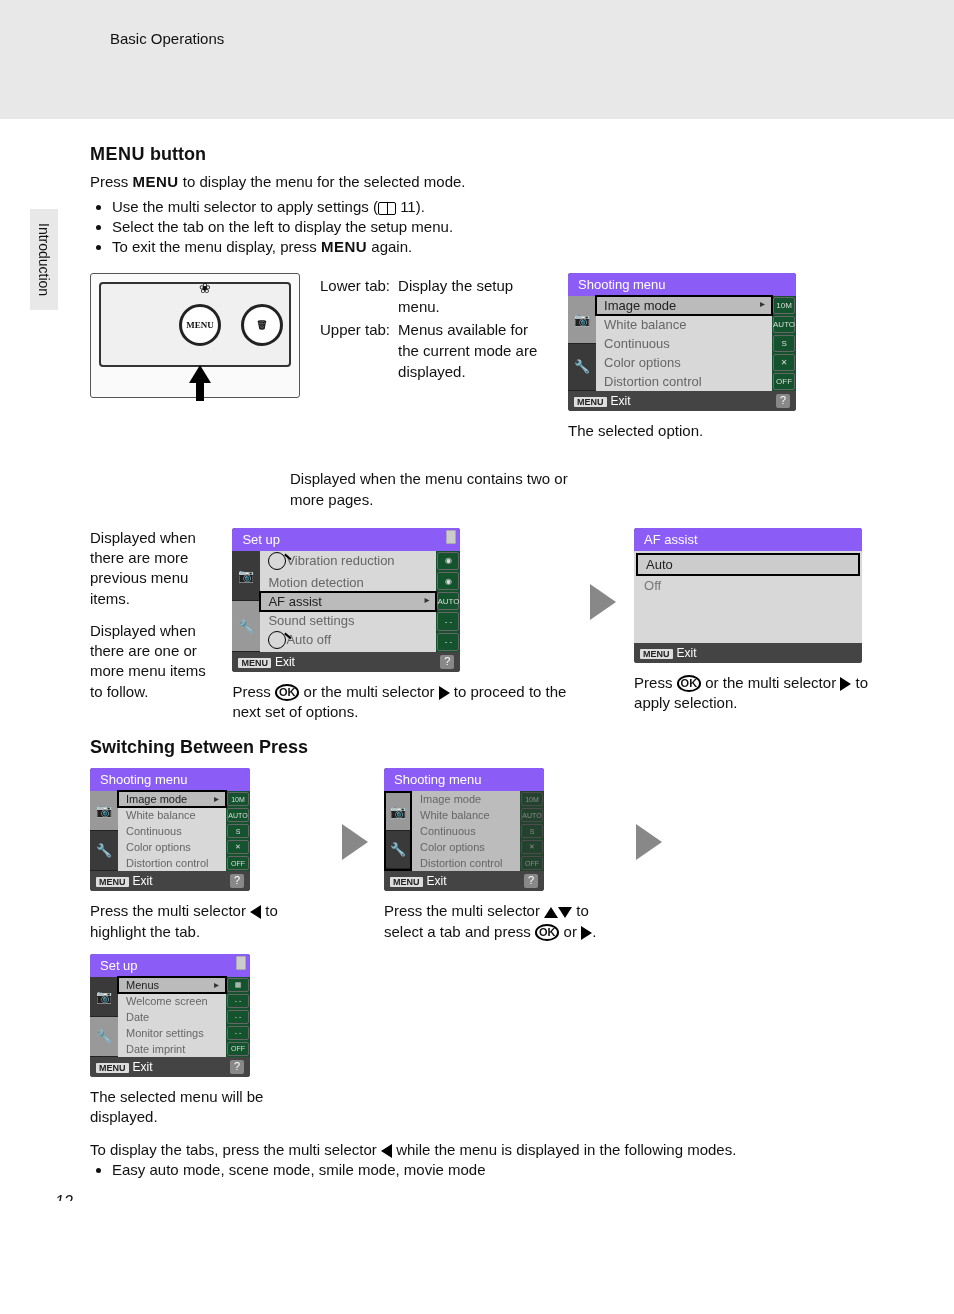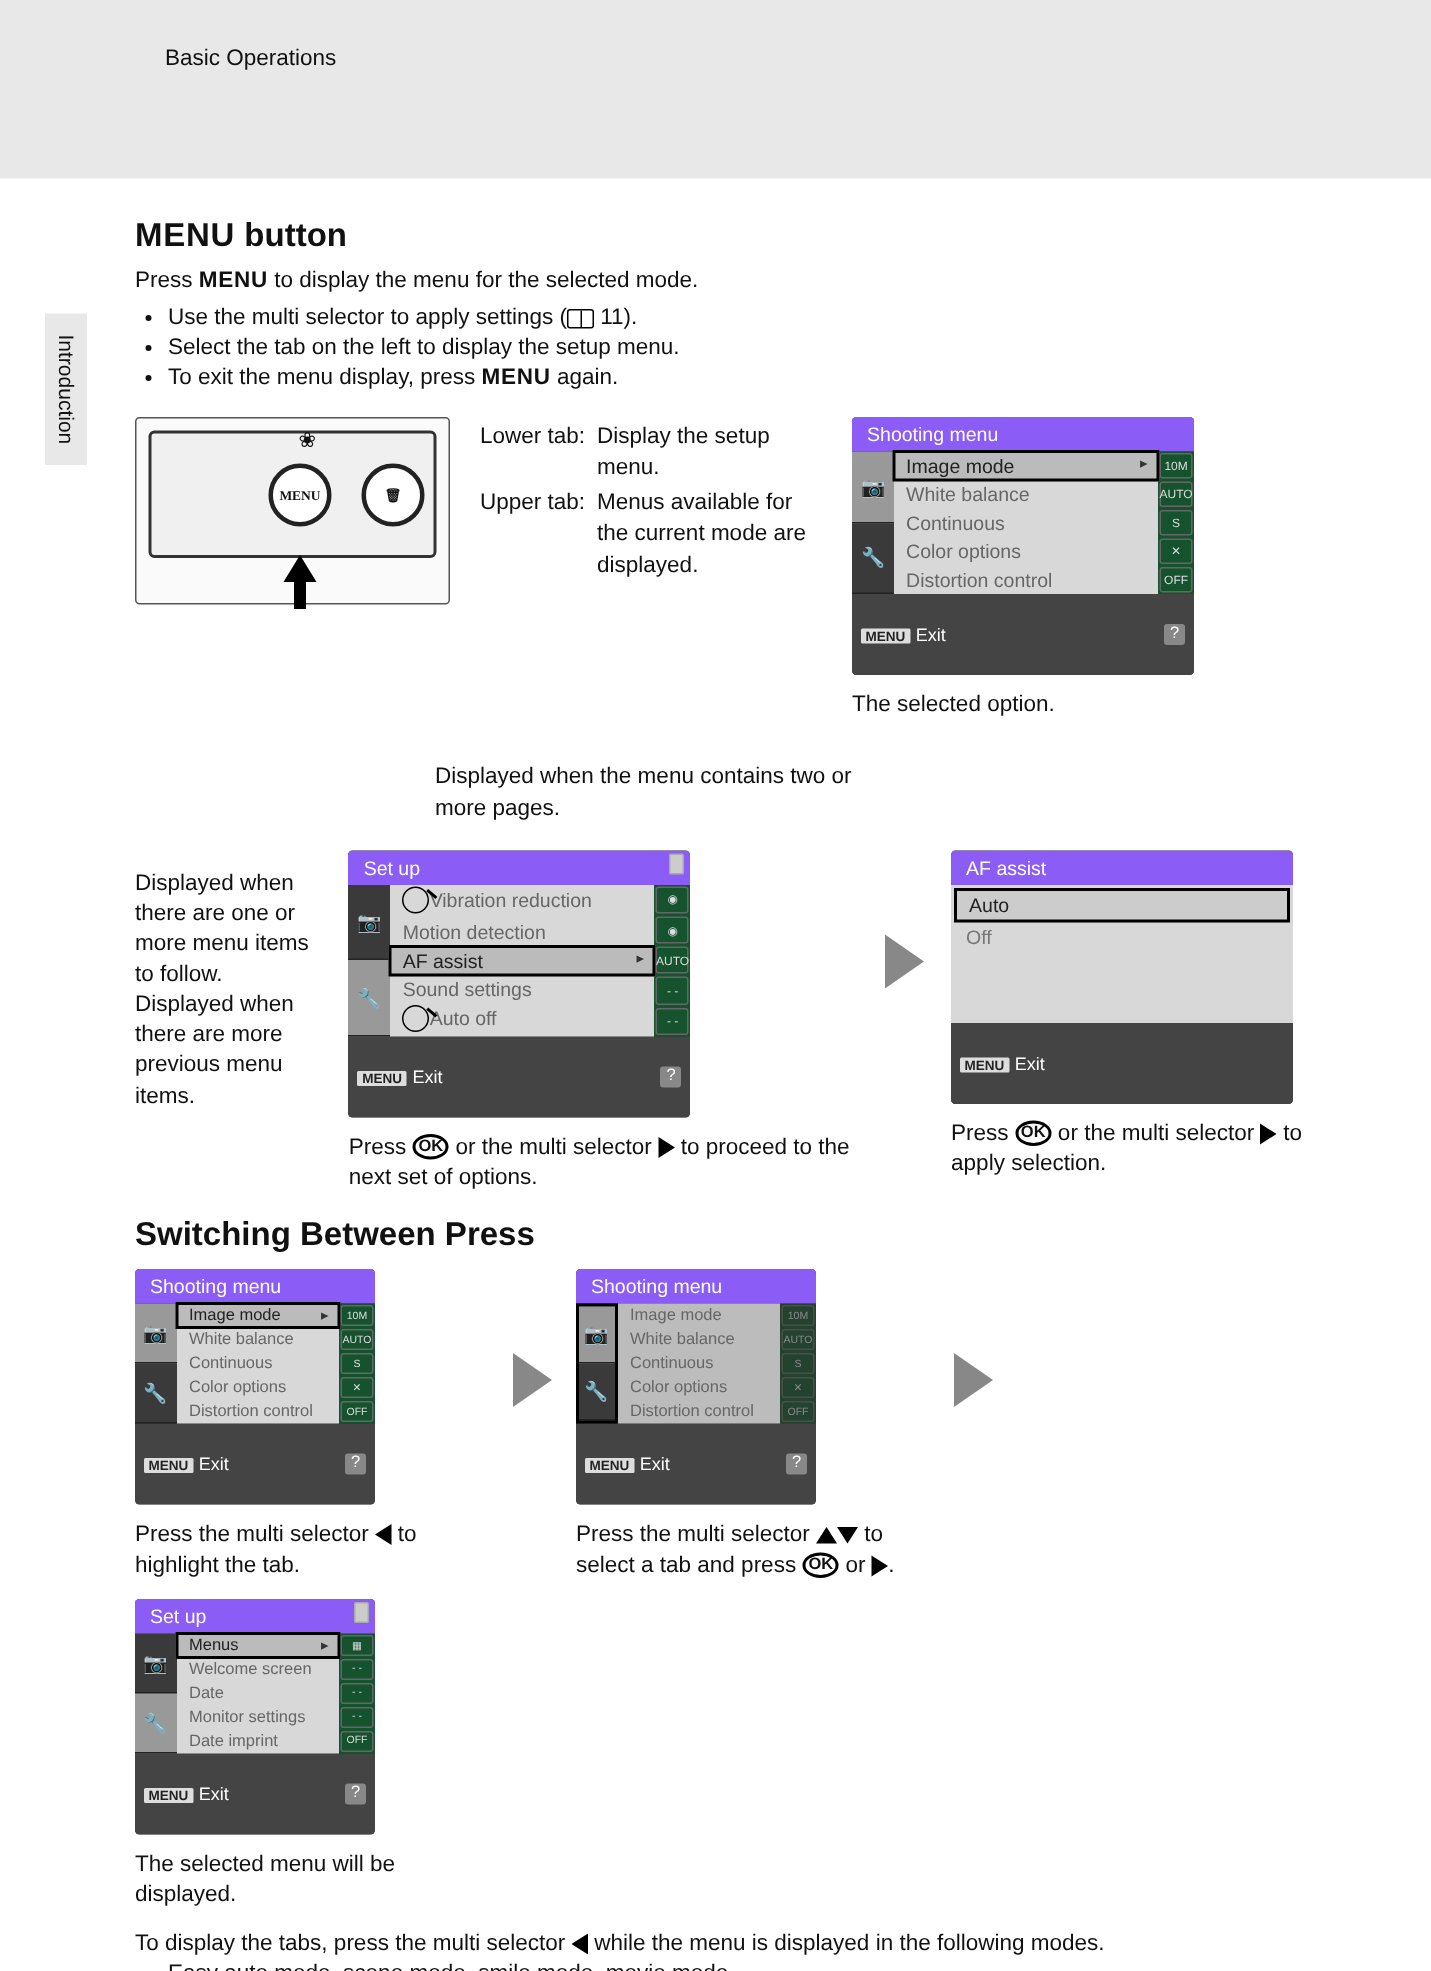--- a/index.html
+++ b/index.html
@@ -1,21 +1,21 @@
 <!DOCTYPE html>
 <html><head>
 <meta charset="utf-8">
 <style>
   * { box-sizing: border-box; margin: 0; padding: 0; }
   body { font-family: "Helvetica Neue", Arial, sans-serif; font-size: 15px; background: #fff; color: #111; width: 954px; }
   .header-band { background: #e8e8e8; height: 119px; padding: 30px 0 0 110px; }
   .header-title { font-size: 15px; }
   .content { padding: 10px 70px 20px 90px; position: relative; }
   .side-tab { position: absolute; left: 30px; top: 90px; writing-mode: vertical-rl; font-size: 14px; background: #e8e8e8; padding: 14px 6px; }
-  h2 { font-size: 22px; font-weight: bold; margin: 15px 0 8px 0; }
+  h2 { font-size: 18px; font-weight: bold; margin: 15px 0 8px 0; }
   .intro { margin: 6px 0 8px 0; }
   ul.bul { list-style: disc; padding-left: 22px; }
   ul.bul li { margin: 3px 0; }
   .menu-word { font-family: Arial Narrow, sans-serif; font-weight: bold; letter-spacing: 0.5px; }
   .ok-circle { display: inline-block; border: 2px solid #000; border-radius: 50%; font-size: 11px; font-weight: bold; padding: 0 2px; line-height: 13px; vertical-align: middle; }
   .book-icon { display: inline-block; border: 1.5px solid #000; border-radius: 2px; width: 18px; height: 13px; position: relative; vertical-align: middle; }
   .book-icon::after { content:""; position:absolute; left:50%; top:0; bottom:0; width:1.5px; background:#000; }
   .tri { display:inline-block; width:0; height:0; vertical-align: middle; }
   .tri-r { border-top:7px solid transparent; border-bottom:7px solid transparent; border-left:11px solid #000; }
   .tri-l { border-top:7px solid transparent; border-bottom:7px solid transparent; border-right:11px solid #000; }
@@ -30,21 +30,21 @@
   .lcd-tabs { width: 28px; background: #3a3a3a; display:flex; flex-direction:column; }
   .lcd-tab { flex:1; display:flex; align-items:center; justify-content:center; border-bottom:1px solid #222; }
   .lcd-tab.hl { background:#999; }
   .lcd-list { flex:1; background: #d8d8d8; }
   .lcd-list.dim { background:#bcbcbc; color:#777; }
   .lcd-item { padding: 2px 8px; color:#666; position:relative; }
   .lcd-item.sel { background: #bbb; color:#222; border:2px solid #000; margin:-1px; padding: 1px 7px; }
   .lcd-item.sel::after { content:"▸"; position:absolute; right:6px; color:#333; font-size:10px; }
   .lcd-icons { width: 24px; background:#14532d; display:flex; flex-direction:column; font-size:8px; color:#ddd; text-align:center; }
   .lcd-icons div { flex:1; border:1px solid #666; margin:1px; display:flex; align-items:center; justify-content:center; border-radius:2px; }
-  .lcd-foot { background:#444; color:#fff; padding:20px 6px; display:flex; justify-content:space-between; font-size:12px; }
+  .lcd-foot { background:#444; color:#fff; padding:3px 6px; display:flex; justify-content:space-between; font-size:12px; }
   .lcd-foot .mbox { background:#ddd; color:#222; font-size:9px; font-weight:bold; padding:0 3px; margin-right:4px; border-radius:1px; font-family: Arial Narrow, sans-serif;}
   .qbox { background:#888; color:#fff; width:14px; text-align:center; border-radius:2px; font-size:11px;}
 
   
   .lcd-simple-list { background:#d8d8d8; padding:2px; min-height:92px;}
   .lcd-simple-list .opt { padding:2px 8px; color:#777;}
   .lcd-simple-list .opt.sel { border:2px solid #000; background:#ccc; color:#222; }
 
   .row { display:flex; gap: 18px; margin-top: 18px; align-items:flex-start; }
   .anno { font-size: 15px; line-height:1.35; }
@@ -153,22 +153,22 @@
         </div>
       </div>
       <div class="caption" style="text-align:left;">The selected option.</div>
     </div>
   </div>
 
   <div class="anno" style="margin:28px 0 4px 200px; max-width:290px;">Displayed when the menu contains two or more pages.</div>
 
   <div class="row">
     <div class="anno" style="width:170px;">
+      <p>Displayed when there are more previous menu items.</p>
       <p style="margin-top:12px;">Displayed when there are one or more menu items to follow.</p>
-      <p>Displayed when there are more previous menu items.</p>
     </div>
 
     <div>
       <div class="lcd">
         <div class="lcd-title rel"><span>Set up</span><span class="scroll-handle"></span></div>
         <div class="lcd-body">
           <div class="lcd-tabs">
             <div class="lcd-tab">📷</div>
             <div class="lcd-tab hl">🔧</div>
           </div>

